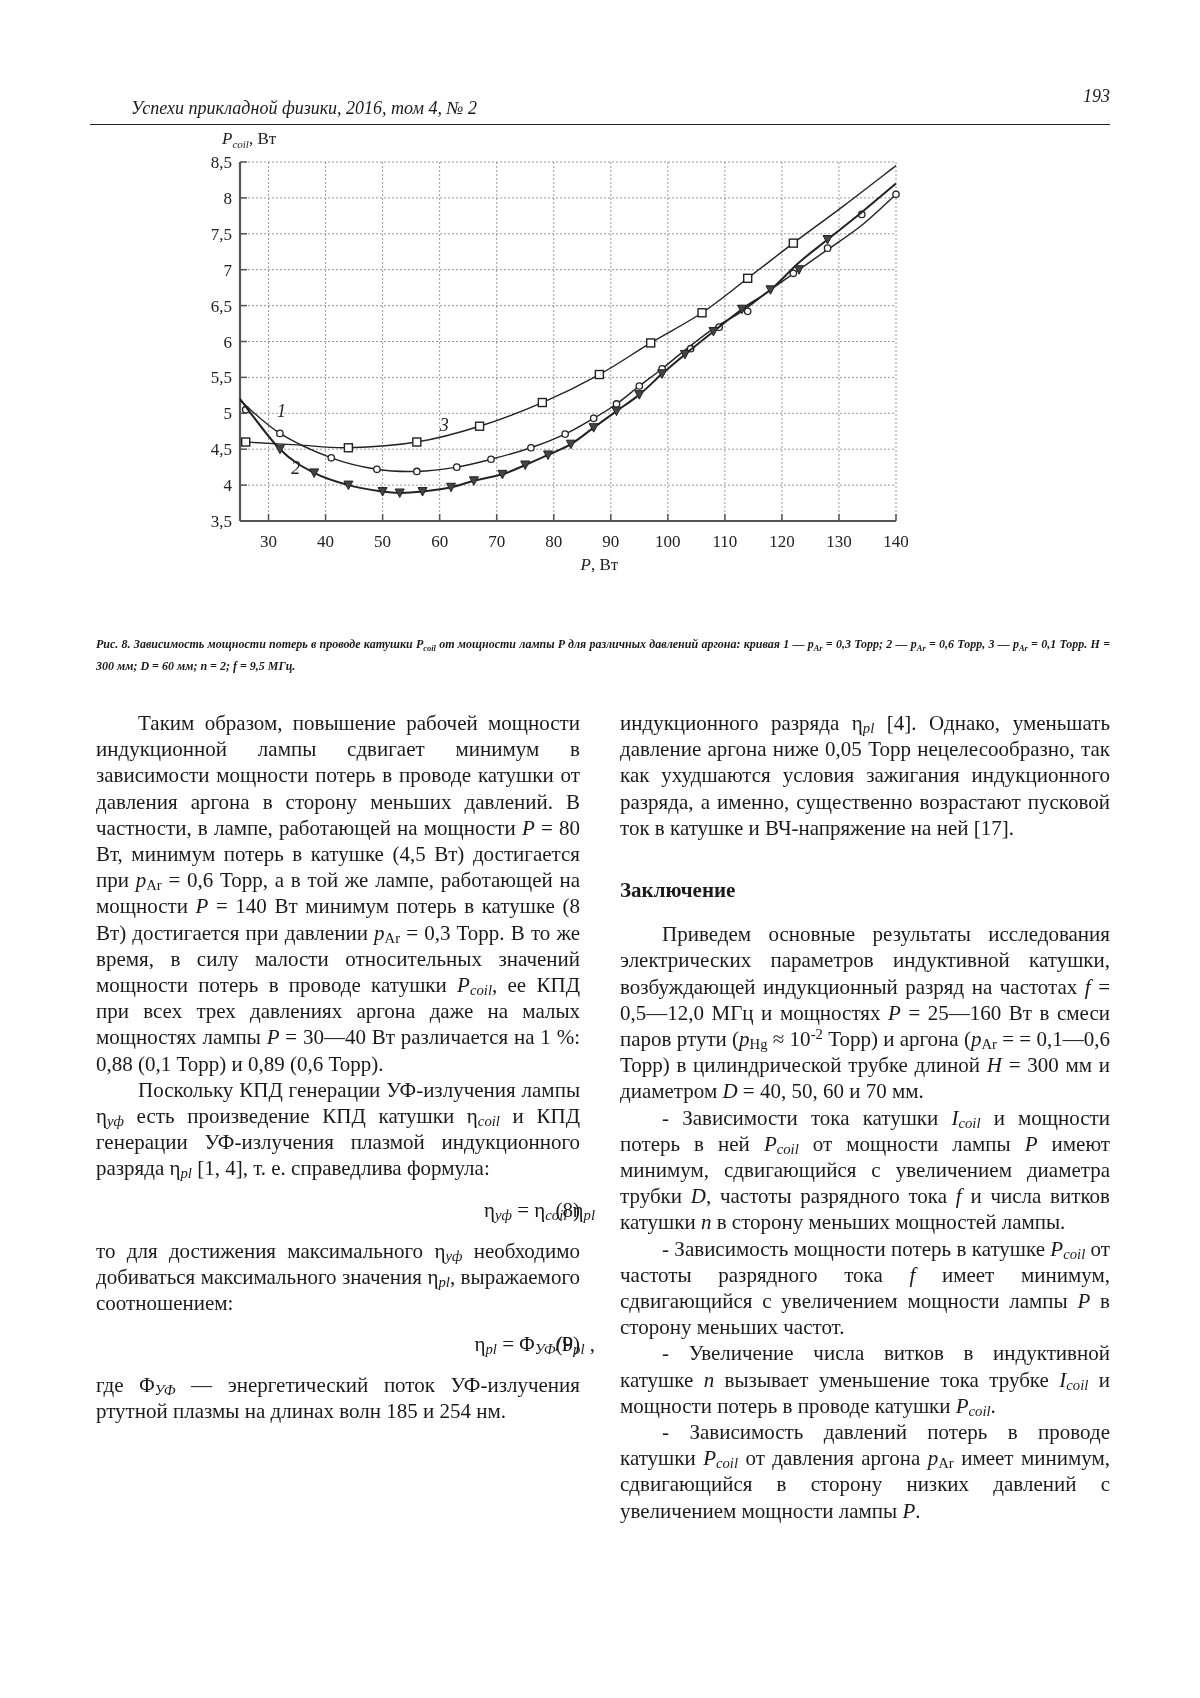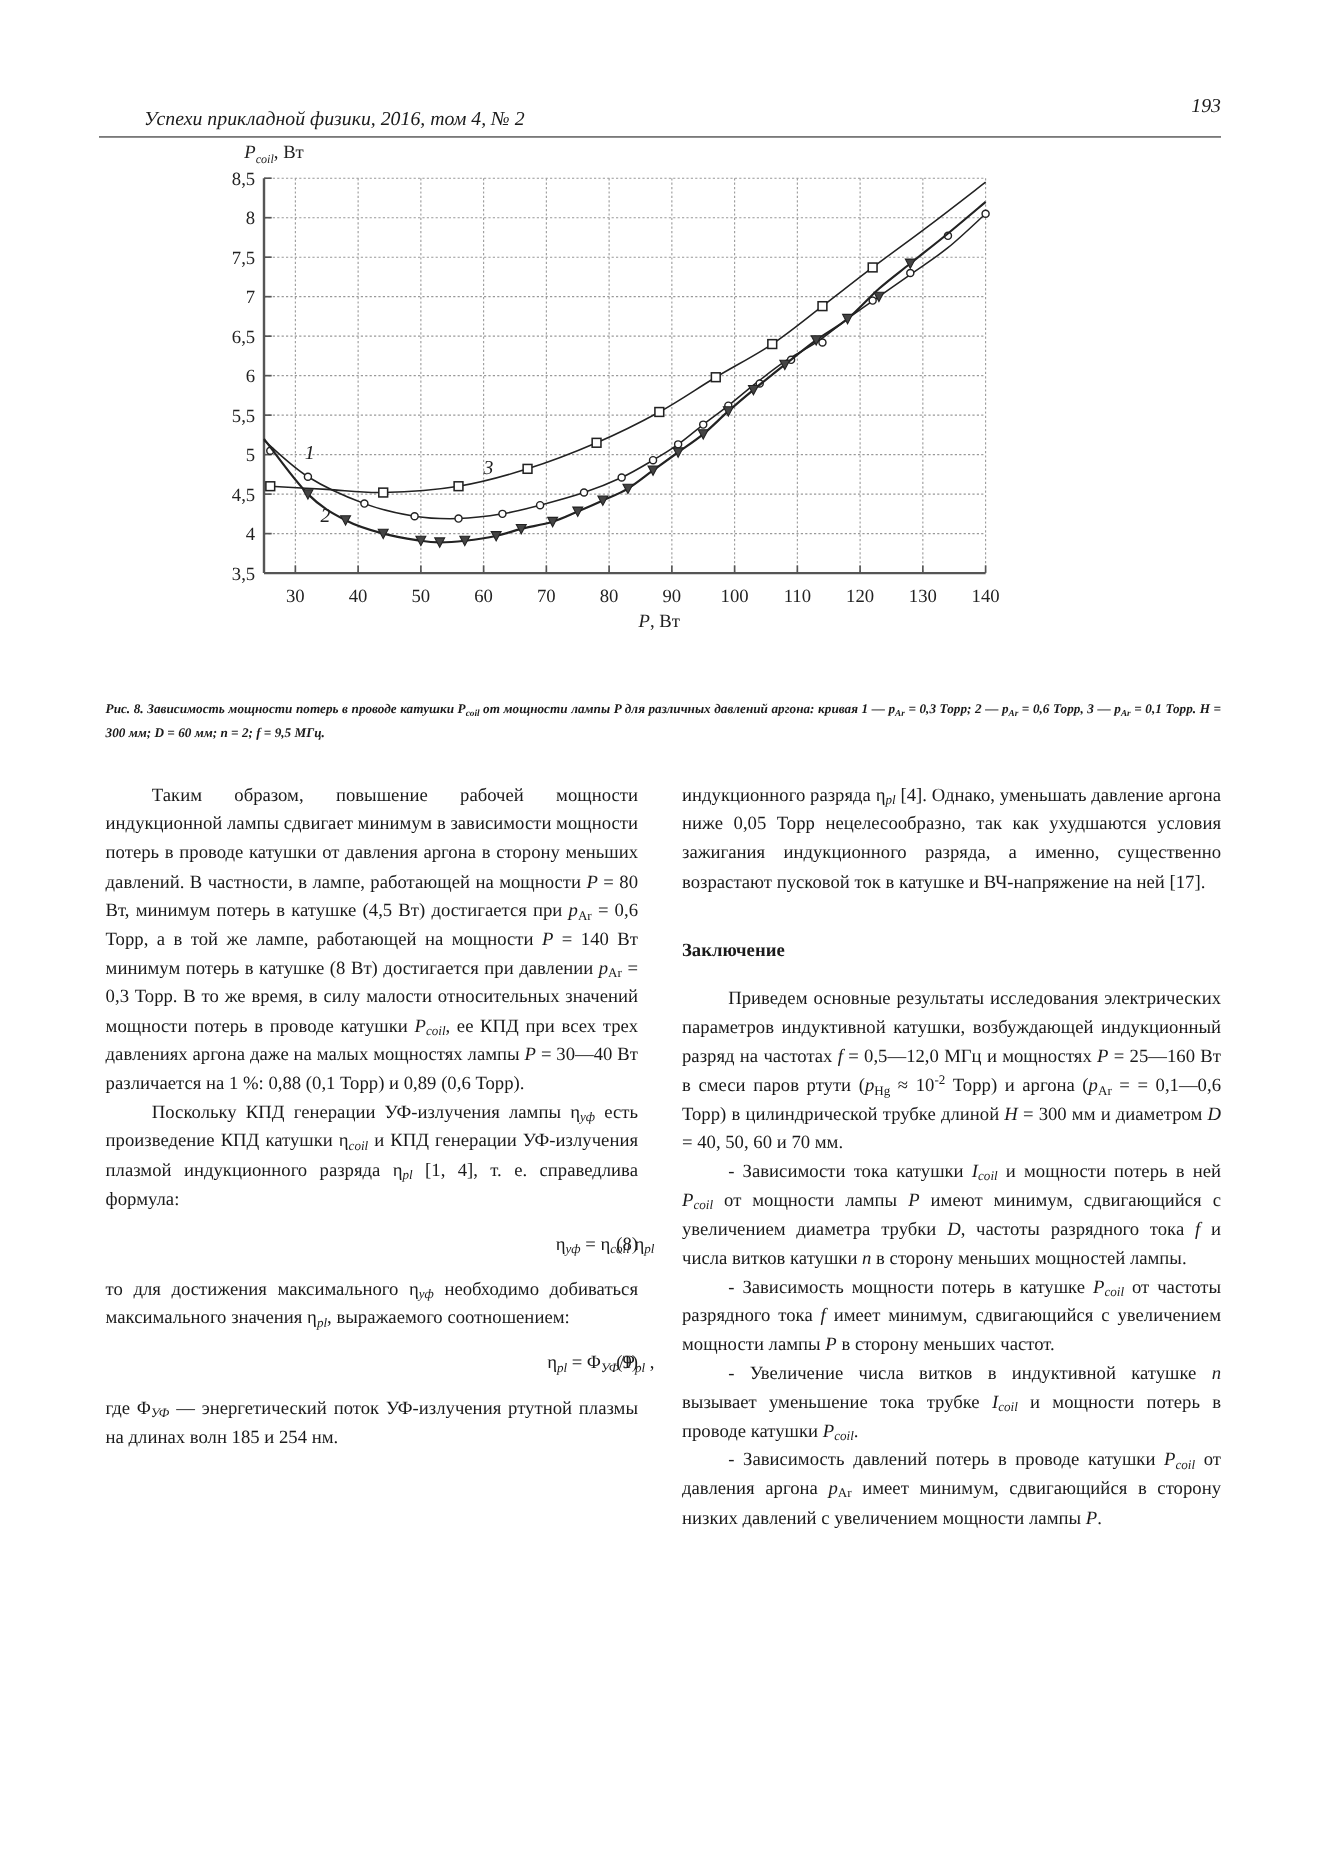--- a/index.html
+++ b/index.html
@@ -3,21 +3,21 @@
 <meta charset="utf-8">
 <style>
   html, body { margin:0; padding:0; background:#fff; }
   body { width:1200px; height:1698px; position:relative; font-family:"Liberation Serif", "DejaVu Serif", serif; color:#1a1a1a; overflow:hidden; }
   .header { position:absolute; left:90px; top:86px; width:1020px; height:30px; font-style:italic; font-size:18px; }
   .header .journal { position:absolute; left:0; top:12px;margin-left:41px; }
   .header .pageno { position:absolute; right:0; top:0; }
   .hrule { position:absolute; left:90px; top:124px; width:1020px; height:0; border-top:1.6px solid #222; }
   #chart { position:absolute; left:0; top:130px; }
   .caption { position:absolute; left:96px; top:633px; width:1014px; font-family:"Liberation Serif", serif; font-style:italic; font-weight:bold; font-size:12px; line-height:22px; text-align:justify; }
-  .col { position:absolute; font-size:17px; line-height:26.2px; text-align:justify; }
+  .col { position:absolute; font-size:21px; line-height:26.2px; text-align:justify; }
   .col p { margin:0; text-indent:42px; }
   .col p.noind { text-indent:0; }
   .col p.item { text-indent:42px; }
   .left { left:96px; top:710px; width:484px; }
   .right { left:620px; top:710px; width:490px; }
   .formula { position:relative; height:56px; }
   .formula .f { position:absolute; left:15px; width:100%; text-align:right; top:15px; }
   .formula .num { position:absolute; right:0; top:15px; }
   .heading { font-weight:bold; margin:36px 0 18px 0; }
   i { font-style:italic; }

